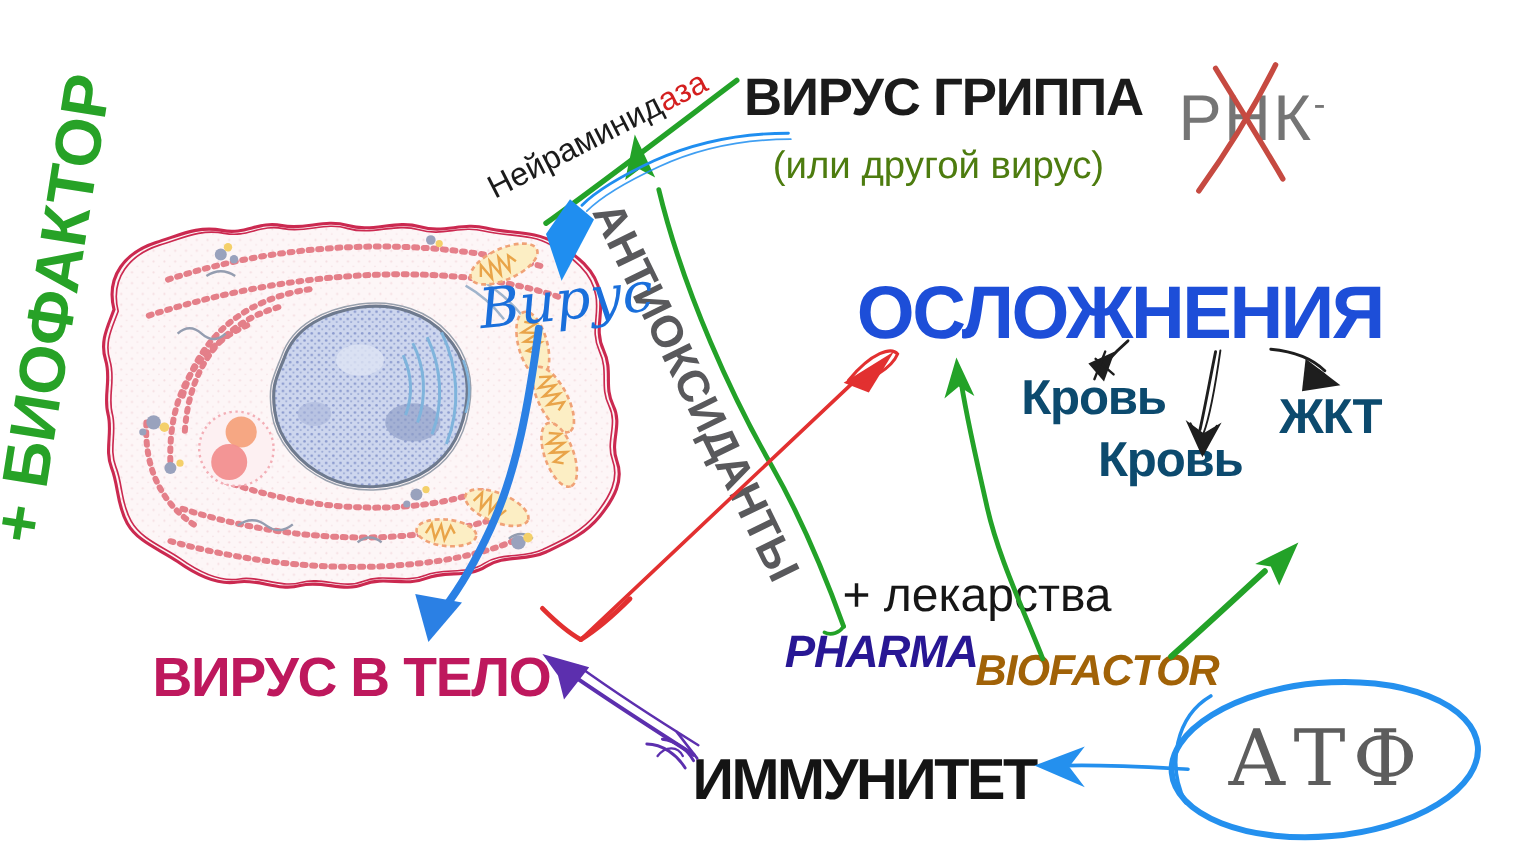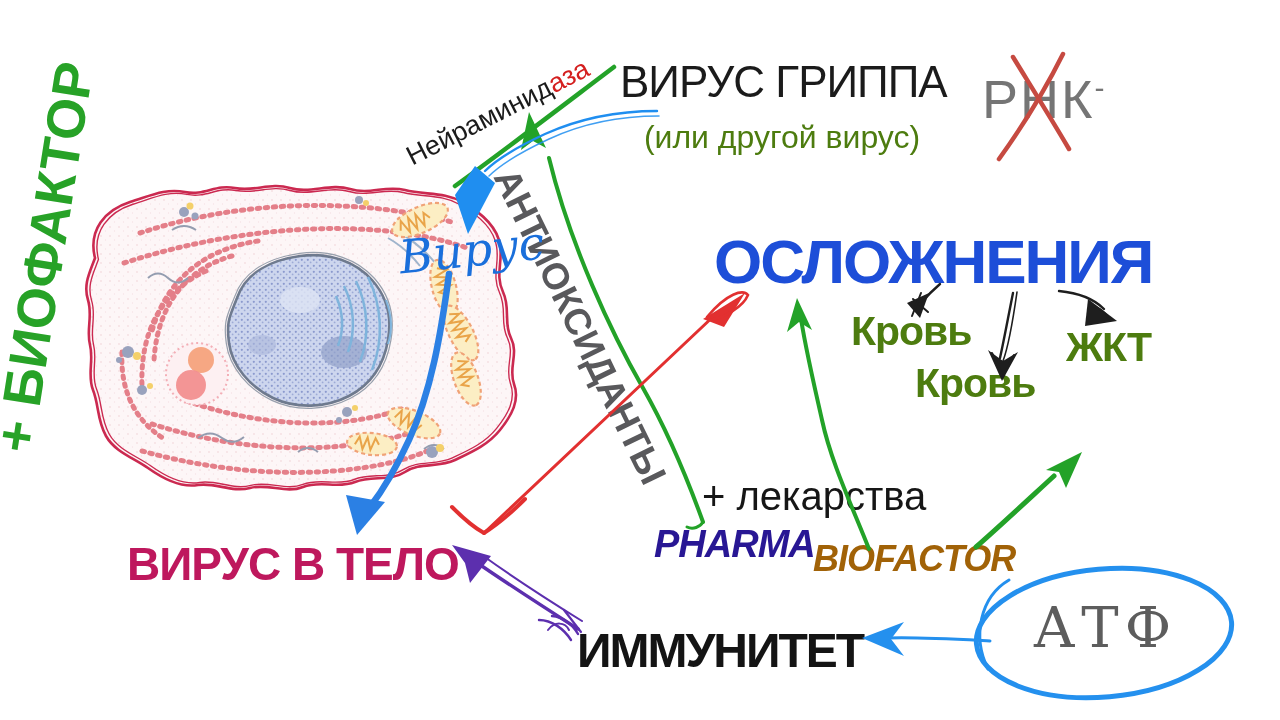--- a/index.html
+++ b/index.html
@@ -9,37 +9,37 @@
   svg.layer{position:absolute;left:0;top:0;}
   #cell-layer{z-index:1;}
   .txt{z-index:2;}
   #arrow-layer{z-index:3;pointer-events:none;}
 
   .v-biofactor{left:-191px;top:230px;width:470px;text-align:center;transform:rotate(-81deg);
     font-size:54px;font-weight:bold;color:#27a227;}
   .neuram{left:378px;top:99px;width:240px;text-align:center;transform:rotate(-27deg);
     font-size:27px;color:#1b1b1b;}
   .neuram .suffix{color:#d41f1f;}
-  .virus-title{left:620px;top:60px;font-size:44px;font-weight:normal;letter-spacing:-1px;color:#1b1b1b;}
+  .virus-title{left:620px;top:60px;font-size:44px;font-weight:bold;letter-spacing:-1px;color:#1b1b1b;}
   .virus-sub{left:622px;top:121px;width:320px;text-align:center;font-size:32px;color:#4d7c0f;}
   .rna{left:982px;top:72px;font-size:54px;color:#757575;letter-spacing:2px;}
   .rna sup{font-size:30px;vertical-align:20px;}
   .complications{left:714px;top:231px;font-size:62px;font-weight:bold;letter-spacing:-2px;color:#1d4ed8;}
-  .organ{font-size:41px;font-weight:bold;color:#4d7c0f;letter-spacing:-1px;}
+  .organ{font-size:41px;font-weight:bold;color:#0c4a6e;letter-spacing:-1px;}
   .blood{left:851px;top:311px;}
   .git{left:1066px;top:327px;}
   .liver{left:915px;top:363px;}
   .antiox{left:370px;top:308px;width:420px;text-align:center;transform:rotate(64deg);
     font-size:37px;font-weight:bold;color:#59595c;}
   .plus-drugs{left:702px;top:476px;font-size:40px;color:#161616;}
   .pharma{left:654px;top:525px;font-size:38px;font-weight:bold;font-style:italic;color:#281794;letter-spacing:-1px;}
   .biof-brand{left:813px;top:541px;font-size:36px;font-weight:bold;font-style:italic;color:#a16207;letter-spacing:-1px;}
   .virus-body{left:127px;top:541px;font-size:46px;font-weight:bold;letter-spacing:-1px;color:#be185d;}
   .immunity{left:577px;top:611px;font-size:48px;font-weight:bold;letter-spacing:-2px;color:#141414;margin-top:16px;}
-  .atp{left:1015px;top:600px;width:180px;text-align:center;font-size:56px;letter-spacing:6px;
+  .atp{left:1015px;top:600px;width:180px;text-align:center;font-size:65px;letter-spacing:6px;
     font-family:"DejaVu Serif",serif;color:#5d5d5d;}
   .virus-hand{left:399px;top:227px;font-size:46px;font-style:italic;transform:rotate(-6deg);
     font-family:"DejaVu Serif",serif;color:#1a6fdb;}
 </style>
 </head>
 <body>
 
 <svg id="cell-layer" class="layer" width="1280" height="720" viewBox="0 0 1280 720">
   <defs>
     <pattern id="cytoDots" width="9" height="9" patternUnits="userSpaceOnUse">

